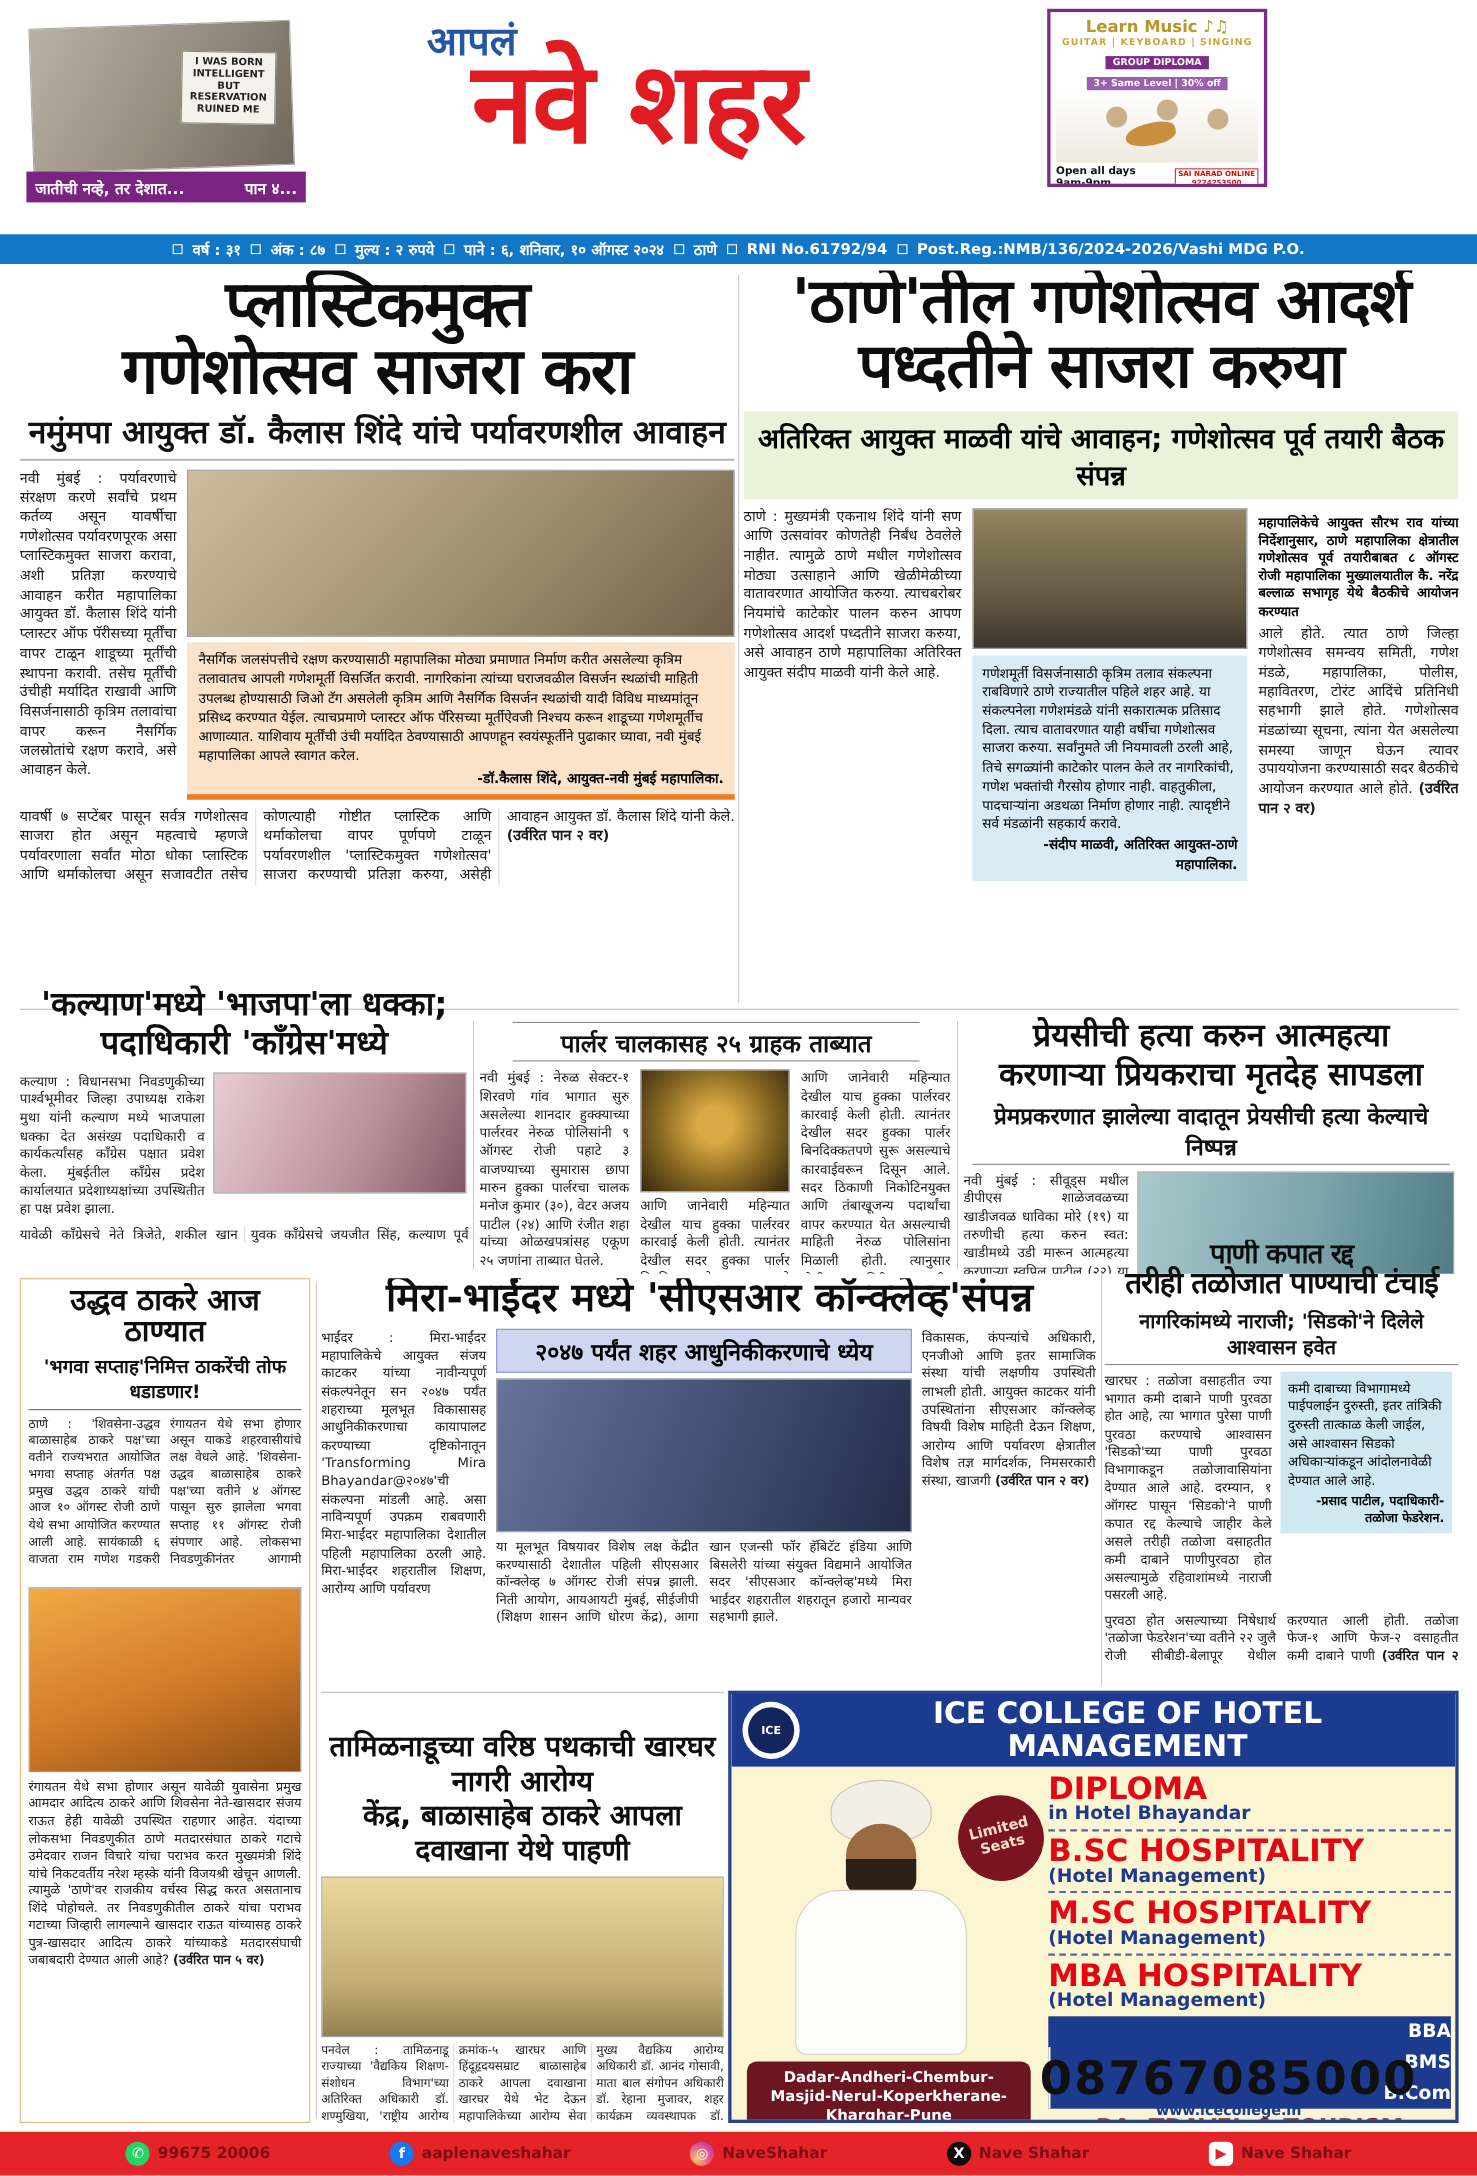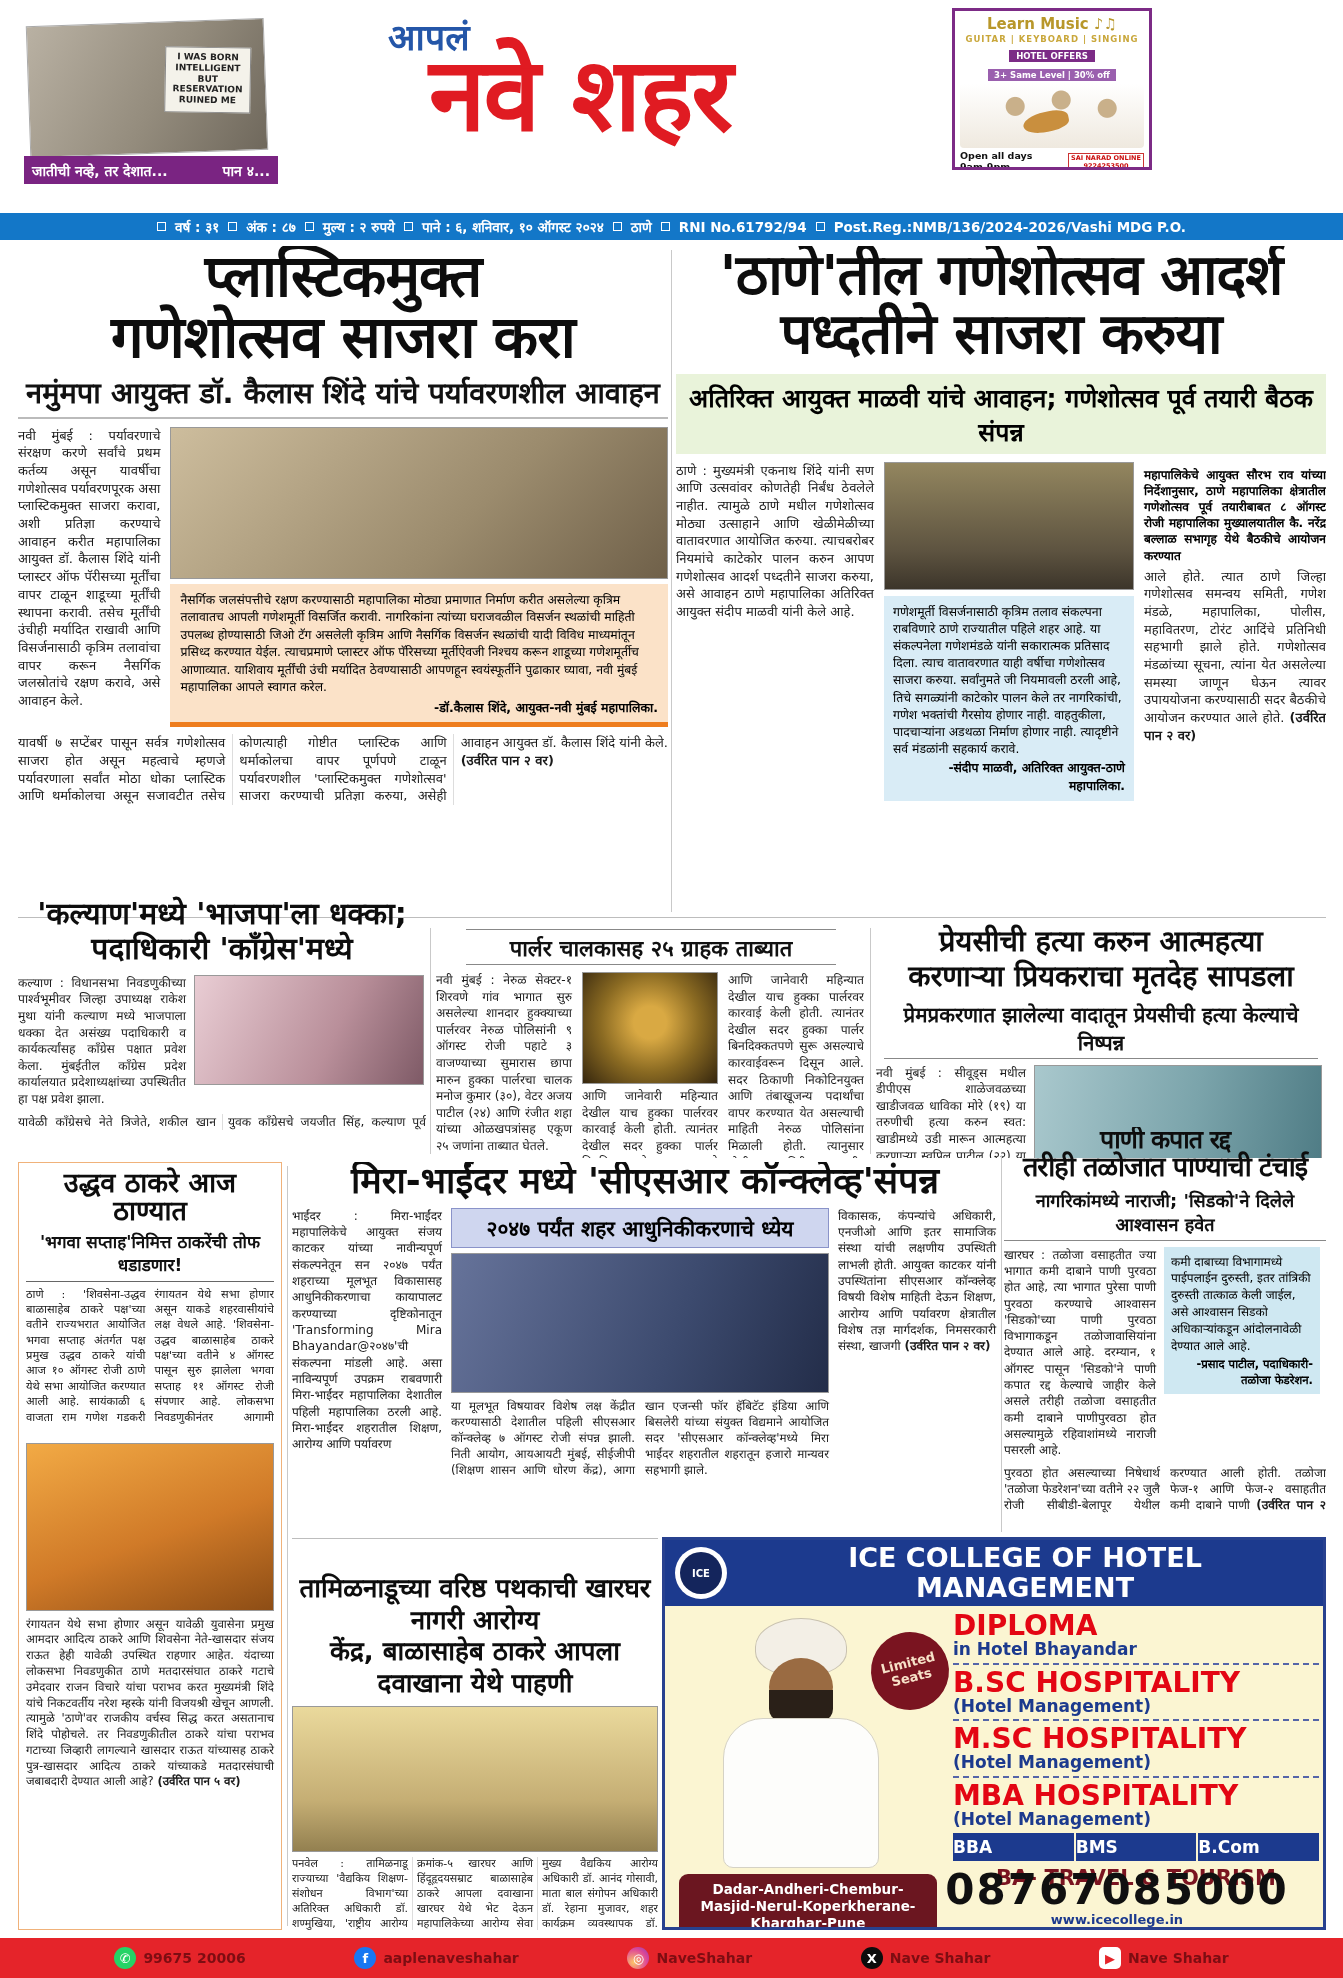--- a/index.html
+++ b/index.html
@@ -165,22 +165,22 @@
     background:#fdfdfb; border:1px solid #d5d2c5; }
   .seats { position:absolute; left:206px; top:26px; width:78px; height:78px; border-radius:50%;
     background:#7a1420; color:#f7e1c8; display:flex; align-items:center; justify-content:center;
     text-align:center; font-size:13px; font-weight:bold; transform:rotate(-14deg); line-height:1.15; }
   .addr { position:absolute; left:14px; top:268px; width:258px; background:#6b1620; color:#fff;
     font-size:13.5px; font-weight:bold; text-align:center; padding:7px 6px; border-radius:9px; line-height:1.25; }
   .courses { position:absolute; left:288px; top:6px; width:366px; }
   .crs-red { color:#e30613; font-size:28px; font-weight:900; line-height:1.0; }
   .crs-sub { color:#1c3a8e; font-size:17px; font-weight:bold; line-height:1.1; }
   .dash { border-top:2.5px dashed #5565a8; margin:4px 0; }
-  .degbar { display:flex; background:#1c3a8e; color:#fff; font-weight:bold; font-size:17px; text-align:left;
-    margin-top:4px; }
+  .degbar { display:flex; background:#1c3a8e; color:#fff; font-weight:bold; font-size:17px; text-align:right;
+    margin-top:4px;flex-direction:column; }
   .degbar span { flex:1; padding:4px 0; border-left:2px solid #fbf5d2; }
   .degbar span:first-child { border-left:none; }
   .ba-line { color:#7a1420; font-size:21px; font-weight:800; text-align:center; margin-top:5px; }
   .phone-row { position:absolute; left:250px; top:262px; width:404px; text-align:center; }
   .phone { font-size:42px; font-weight:900; color:#101010; letter-spacing:2px; line-height:1.05; }
   .site { font-size:13px; font-weight:bold; color:#1c3a8e; }
 
   
   .footer { position:absolute; left:0; top:1938px; width:1343px; height:40px; background:#e5242a;
     display:flex; justify-content:space-around; align-items:center; padding:0 60px; }
@@ -204,21 +204,21 @@
   <div class="mast-caption">
     <span>जातीची नव्हे, तर देशात...</span>
     <span>पान ४...</span>
   </div>
   <div class="mast-kicker">आपलं</div>
   <div class="mast-title">नवे शहर</div>
 
   <div class="music-ad">
     <div class="ma-title">Learn Music ♪♫</div>
     <div class="ma-sub">GUITAR | KEYBOARD | SINGING</div>
-    <div><span class="ma-badge">HOTEL OFFERS</span></div>
+    <div><span class="ma-badge">GROUP DIPLOMA</span></div>
     <div><span class="ma-offer">3+ Same Level | 30% off</span></div>
     <div class="ma-art">
         <div class="ma-guitar"></div>
       </div>
     <div class="ma-bottom">
       <div class="ma-hours">
         <div>Open all days</div>
         <div>9am-9pm</div>
       </div>
       <div class="ma-brand">

